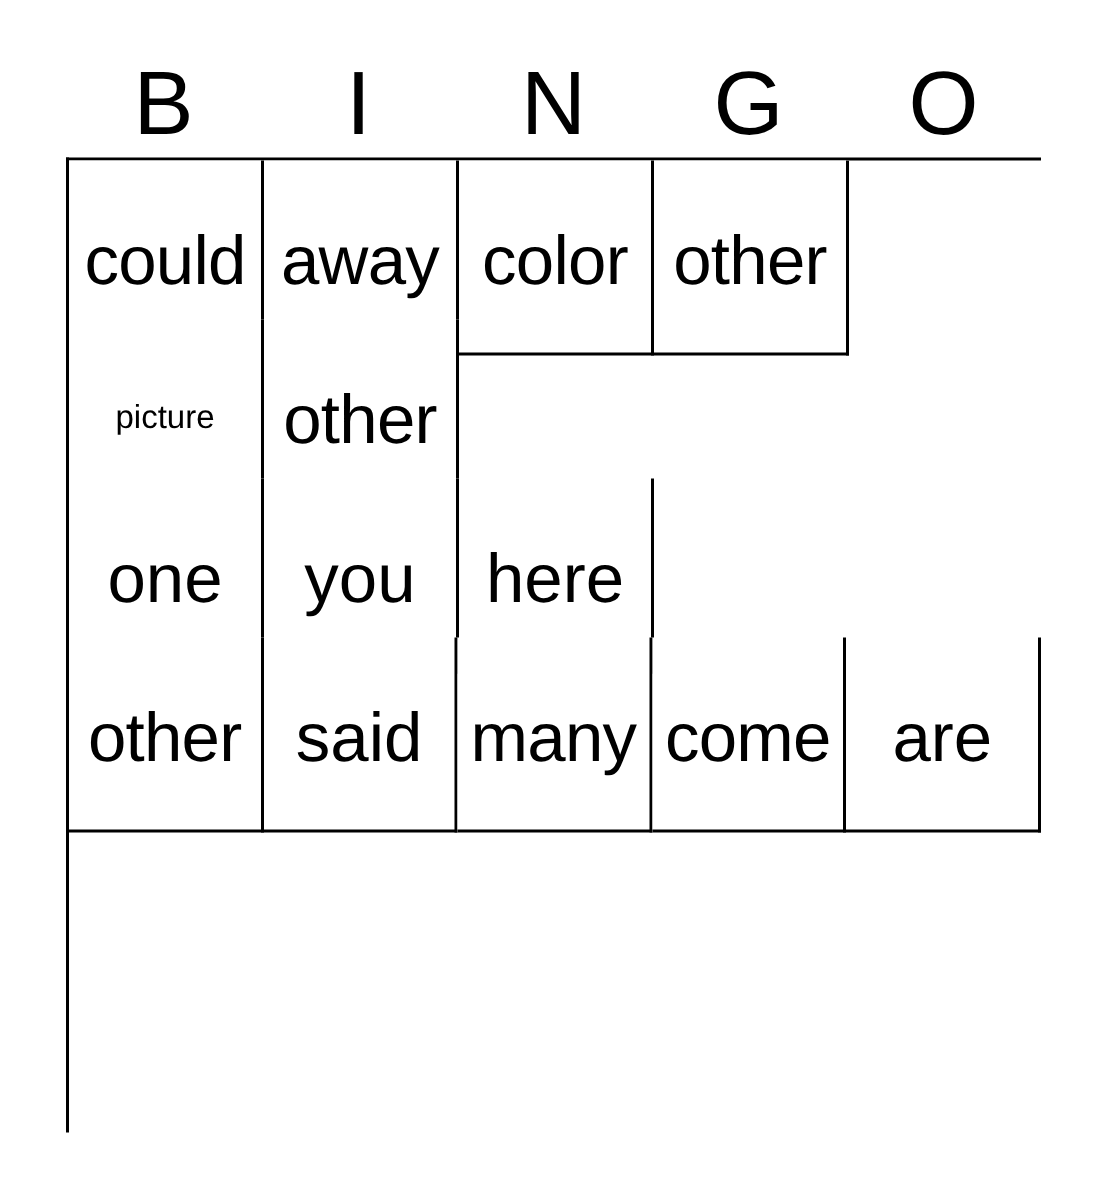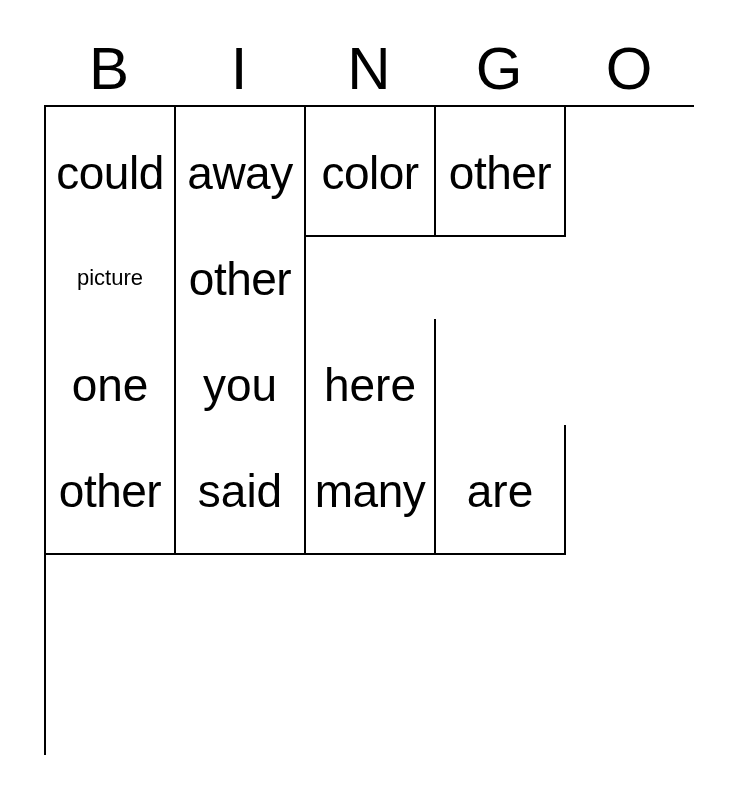--- a/index.html
+++ b/index.html
@@ -151,18 +151,21 @@
       <div class="cell">
           <span class="cell-text tight">other</span>
         </div>
       <div class="cell">
           <span class="cell-text">said</span>
         </div>
       <div class="cell">
           <span class="cell-text tight">many</span>
         </div>
       <div class="cell">
+          <span class="cell-text tight">come</span>
+        </div>
+      <div class="cell">
           <span class="cell-text">are</span>
         </div>
     </div>
 
   </div>
 </div>
 
 </body></html>

